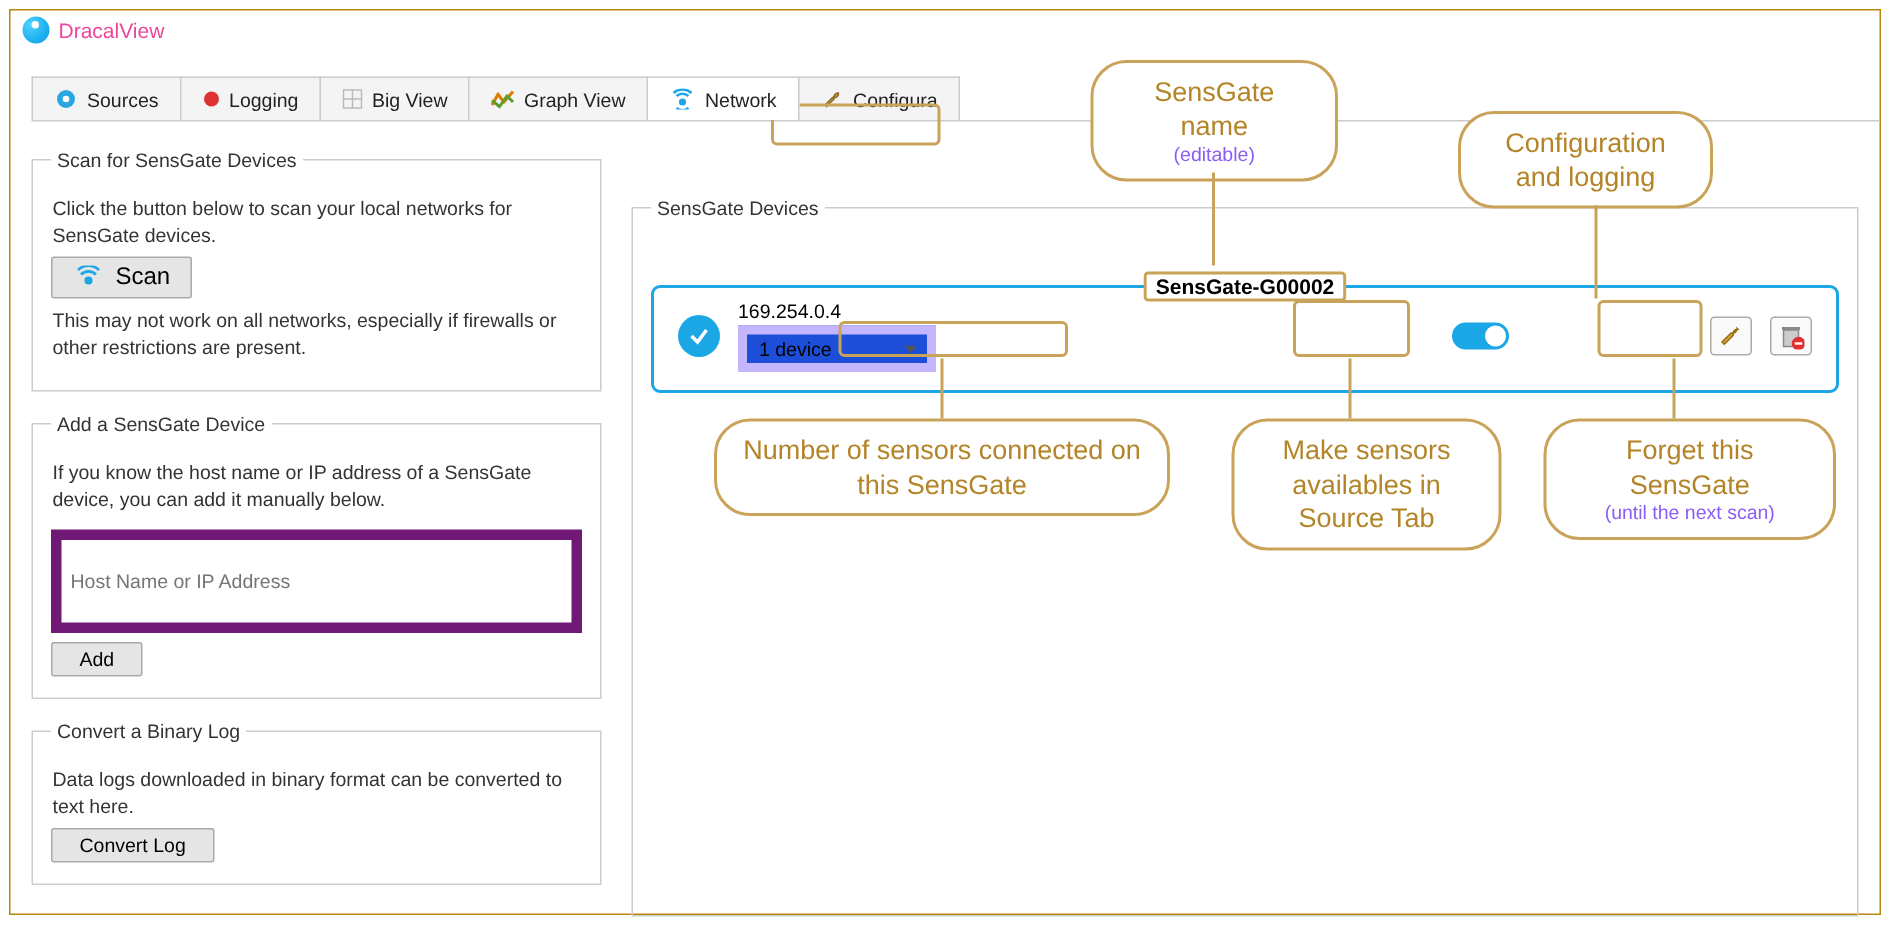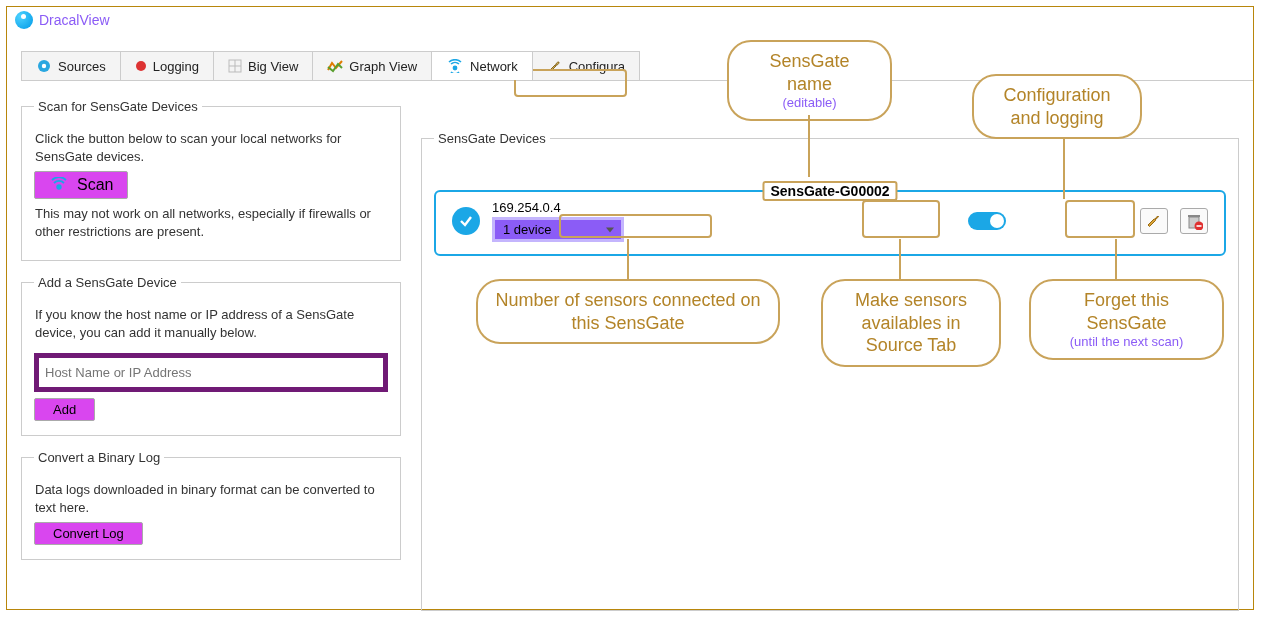--- a/index.html
+++ b/index.html
@@ -15,21 +15,21 @@
   .outer-frame {
     position: absolute;
     left: 6px; top: 6px;
     width: 1248px; height: 604px;
     border: 1px solid #b8860b;
   }
   .titlebar {
     display: flex;
     align-items: center;
     padding: 4px 8px;
-    color: #8b5cf6;
+    color: #ec4899;
     font-size: 14px;
   }
   .app-icon {
     width: 18px; height: 18px;
     margin-right: 6px;
     border-radius: 50%;
     background: radial-gradient(circle at 30% 30%, #4dd2ff, #0099e6);
     position: relative;
   }
   .app-icon::after {
@@ -78,31 +78,31 @@
     padding: 10px 12px 14px 12px;
     font-size: 13px;
   }
   legend { padding: 0 4px; color: #333; }
   .helptext { color: #333; line-height: 1.35; margin: 6px 1px; }
   .btn {
     display: inline-flex;
     align-items: center;
     gap: 8px;
     border: 1px solid #aaa;
-    background: #d946ef;
+    background: #e5e5e5;
     padding: 4px 14px;
     font-size: 14px;
     cursor: pointer;
     border-radius: 2px;
   }
   .btn.small { font-size: 13px; padding: 3px 18px; }
   input[type=text] {
     width: 100%;
-    border: 5px solid #701a75;
-    padding: 7px 6px;
+    border: 7px solid #701a75;
+    padding: 20px 6px;
     font-size: 13px;
     color: #888;
     margin: 6px 0;
   }
   .rightcol { flex: 1; margin-top: 32px; }
   .device-card {
     border: 2px solid #1ba7e6;
     border-radius: 6px;
     padding: 8px 16px 12px 16px;
     margin-top: 8px;
@@ -124,25 +124,25 @@
     font-size: 14px;
   }
   .check-circle {
     width: 28px; height: 28px;
     background: #1ba7e6;
     border-radius: 50%;
     display:flex; align-items:center; justify-content:center;
   }
   .ip-block { display:flex; flex-direction:column; gap:2px; }
   .select-like {
-    border: 3px solid #c4b5fd;
+    border: 6px solid #c4b5fd;
     padding: 2px 26px 2px 8px;
     font-size: 13px;
     position: relative;
-    background: #8b5cf6;
+    background: #1d4ed8;
     min-width: 132px;
   }
   .select-like::after {
     content:''; position:absolute; right:7px; top:50%;
     width:0;height:0;border-left:4px solid transparent;border-right:4px solid transparent;border-top:5px solid #555;
     transform: translateY(-50%);
   }
   .toggle {
     width: 38px; height: 18px;
     background: #1ba7e6;

